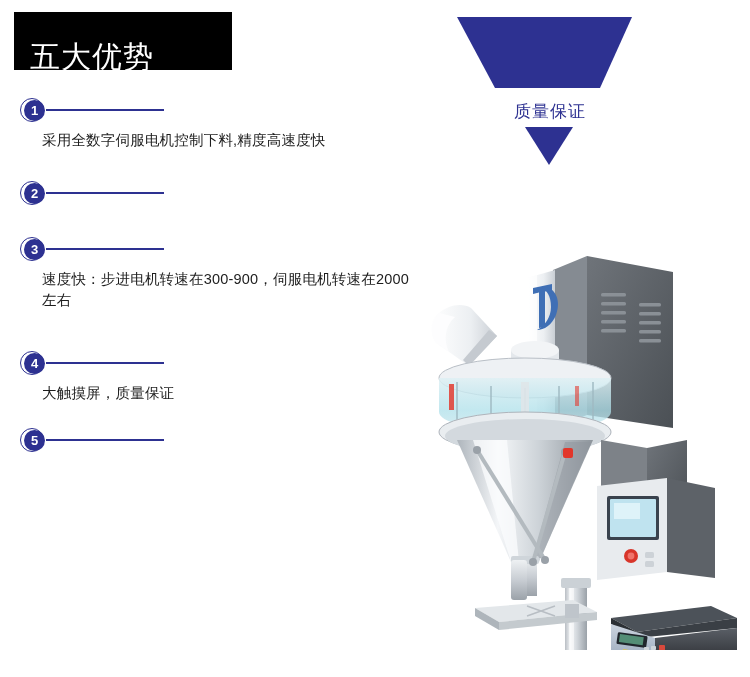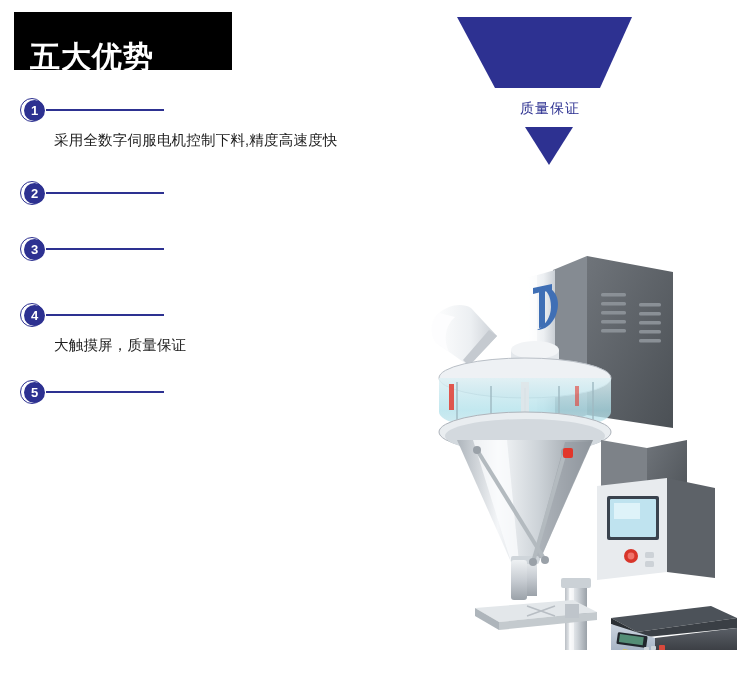--- a/index.html
+++ b/index.html
@@ -26,21 +26,21 @@
     background: #000000;
     display: flex;
     align-items: center;
     padding-left: 16px;
     box-sizing: border-box;
   }
   #title-banner .title-text {
     color: #ffffff;
     font-size: 30px;
     letter-spacing: 1px;
-    font-weight: 700;
+    font-weight: 400;
     line-height: 1;
     margin-top: 32px;
   }
 
   
   #advantages {
     position: absolute;
     left: 0;
     top: 98px;
     width: 430px;
@@ -90,21 +90,21 @@
   }
   .adv-rule {
     position: absolute;
     left: 46px;
     top: 11px;
     height: 2px;
     width: 118px;
     background: #2d3191;
   }
   .adv-text {
-    margin: 6px 0 0 12px;
+    margin: 6px 0 0 0;
     padding-left: 42px;
     padding-right: 14px;
     font-size: 14.5px;
     line-height: 1.45;
     color: #1d1d1d;
     letter-spacing: 0.2px;
   }
 
   
   #quality-badge {
@@ -114,21 +114,21 @@
     width: 220px;
     height: 165px;
   }
   #quality-badge svg { display: block; }
   #quality-label {
     position: absolute;
     left: 0;
     top: 92px;
     width: 220px;
     text-align: center;
-    font-size: 14px;
+    font-size: 17px;
     color: #2d3191;
     letter-spacing: 1px;
     font-weight: 400;
   }
 
   
   #machine-photo {
     position: absolute;
     left: 415px;
     top: 160px;
@@ -168,20 +168,21 @@
   </div>
 
   <div class="advantage" style="margin-bottom:40px;">
     <div class="adv-head">
       <div class="badge-wrap">
         <div class="badge-ring"></div>
         <div class="badge-circle">3</div>
       </div>
       <div class="adv-rule"></div>
     </div>
+    <p class="adv-text">速度快：步进电机转速在300-900，伺服电机转速在2000左右</p>
   </div>
 
   <div class="advantage" style="margin-bottom:24px;">
     <div class="adv-head">
       <div class="badge-wrap">
         <div class="badge-ring"></div>
         <div class="badge-circle">4</div>
       </div>
       <div class="adv-rule"></div>
     </div>

